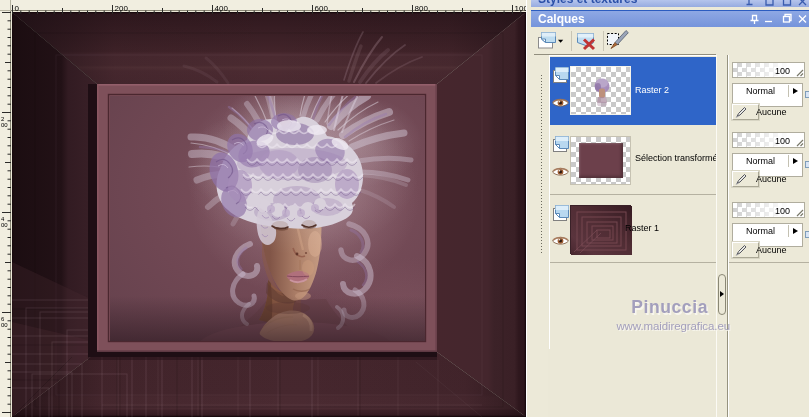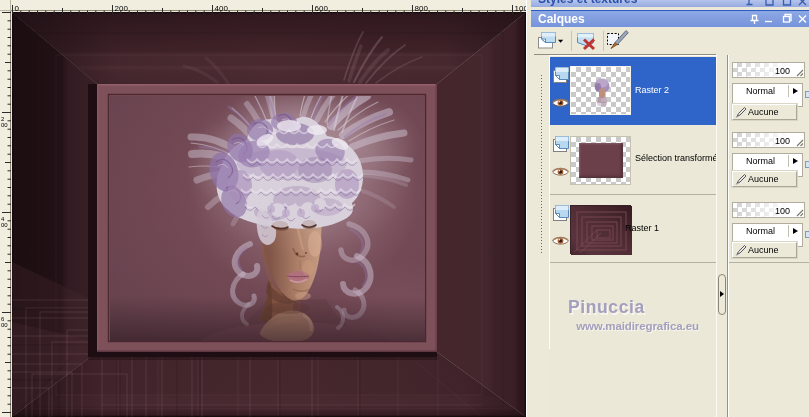--- a/index.html
+++ b/index.html
@@ -35,25 +35,25 @@
 #caps:after{content:"";position:absolute;left:1px;top:16px;border-left:4px solid #000;border-top:3px solid transparent;border-bottom:3px solid transparent}
 
 #rightcol{left:728px;top:55px;width:81px;height:362px;background:#ece9d8;border-left:1px solid #fff}
 .opac{position:absolute;left:3px;width:73px;height:16px;background:#fff;border:1px solid #b0ad9e}
 .opac .chk{position:absolute;left:0;top:0;width:71px;height:14px;background:conic-gradient(#cfcfcf 25%,#ffffff 0 50%,#cfcfcf 0 75%,#ffffff 0) 0 0/9px 9px;-webkit-mask-image:linear-gradient(to right,#000,transparent 80%);mask-image:linear-gradient(to right,#000,transparent 80%)}
 .opac .v{position:absolute;right:14px;top:3px;font-size:9px}
 .opac svg{position:absolute;right:0px;bottom:0px}
 .blend{position:absolute;left:3px;width:71px;height:24px;background:#fff;border:1px solid #b0ad9e;font-size:9px;text-align:center;padding-top:3px;padding-right:14px;line-height:9px;box-sizing:border-box}
 .blend .arr{position:absolute;right:1px;top:1px;width:13px;height:12px;border-left:1px solid #c4c1b2}
 .blend .arr:after{content:"";position:absolute;left:4px;top:3px;border-left:5px solid #000;border-top:3.5px solid transparent;border-bottom:3.5px solid transparent}
-.lockbtn{position:absolute;left:3px;width:65px;height:16px;background:#ece9d8;border:1px solid #aaa795;border-top-color:#fff;border-left-color:#fff;box-shadow:0 0 0 1px #d8d5c4;font-size:9px;padding-left:15px;padding-top:3px;line-height:9px}
+.lockbtn{position:absolute;left:3px;width:27px;height:16px;background:#ece9d8;border:1px solid #aaa795;border-top-color:#fff;border-left-color:#fff;box-shadow:0 0 0 1px #d8d5c4;font-size:9px;padding-left:23px;padding-top:3px;line-height:9px}
 .linkchk{position:absolute;left:76px;width:7px;height:7px;background:#d7e4f5;border:1px solid #7f9db9}
 
-#wm1{left:568px;top:297px;width:140px;text-align:left;font-weight:bold;font-size:17.5px;letter-spacing:0.6px;color:#a39fbd;text-shadow:1.5px 1.5px 0 #f8f6ee}
-#wm2{left:545px;top:320px;width:185px;text-align:center;font-weight:bold;font-size:11.5px;letter-spacing:-0.1px;color:#a39fbd;text-shadow:1px 1px 0 #f8f6ee}
+#wm1{left:568px;top:297px;width:140px;text-align:right;font-weight:bold;font-size:17.5px;letter-spacing:0.6px;color:#a39fbd;text-shadow:1.5px 1.5px 0 #f8f6ee}
+#wm2{left:545px;top:320px;width:185px;text-align:right;font-weight:normal;font-size:11.5px;letter-spacing:-0.1px;color:#a39fbd;text-shadow:1px 1px 0 #f8f6ee}
 </style></head>
 <body>
 <div id="stage">
 
   <div class="abs" id="canvas">
   <svg width="514" height="405" viewBox="0 0 514 405">
     <defs>
       <linearGradient id="ceil" x1="0" y1="0" x2="0" y2="72" gradientUnits="userSpaceOnUse">
         <stop offset="0" stop-color="#2f181e"></stop>
             <stop offset="0.55" stop-color="#42242a"></stop>

